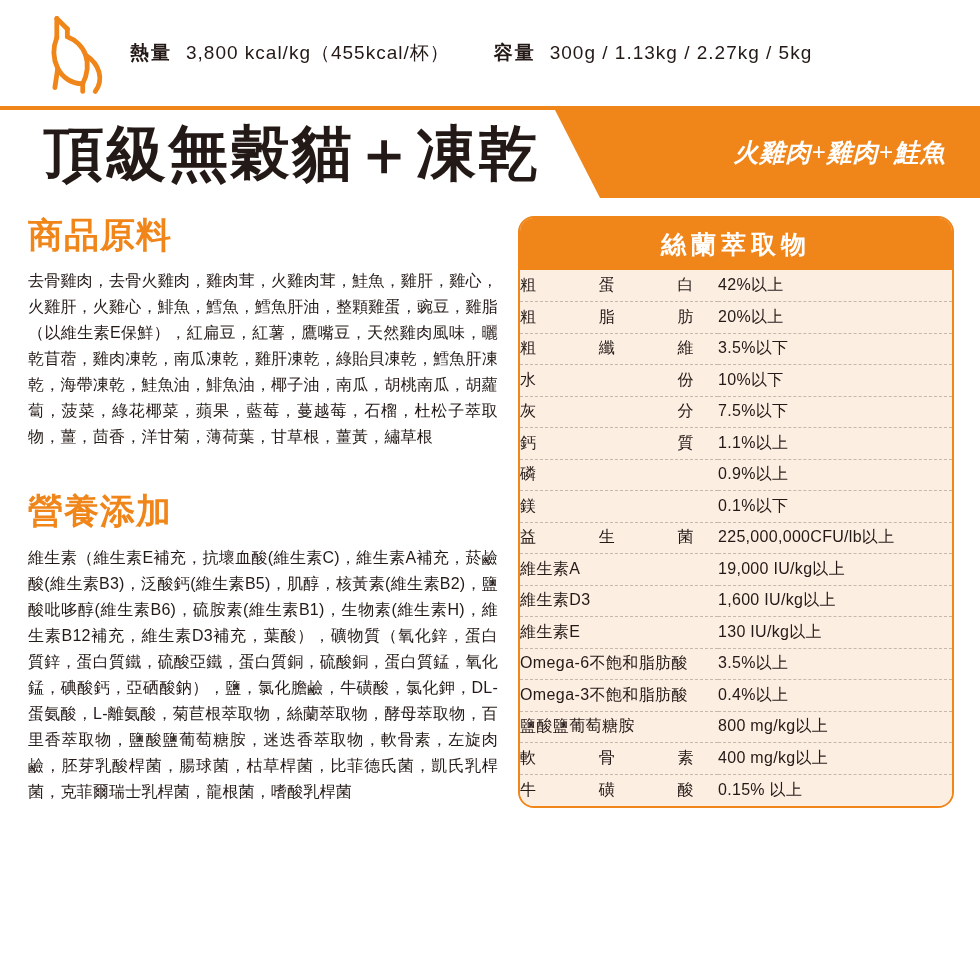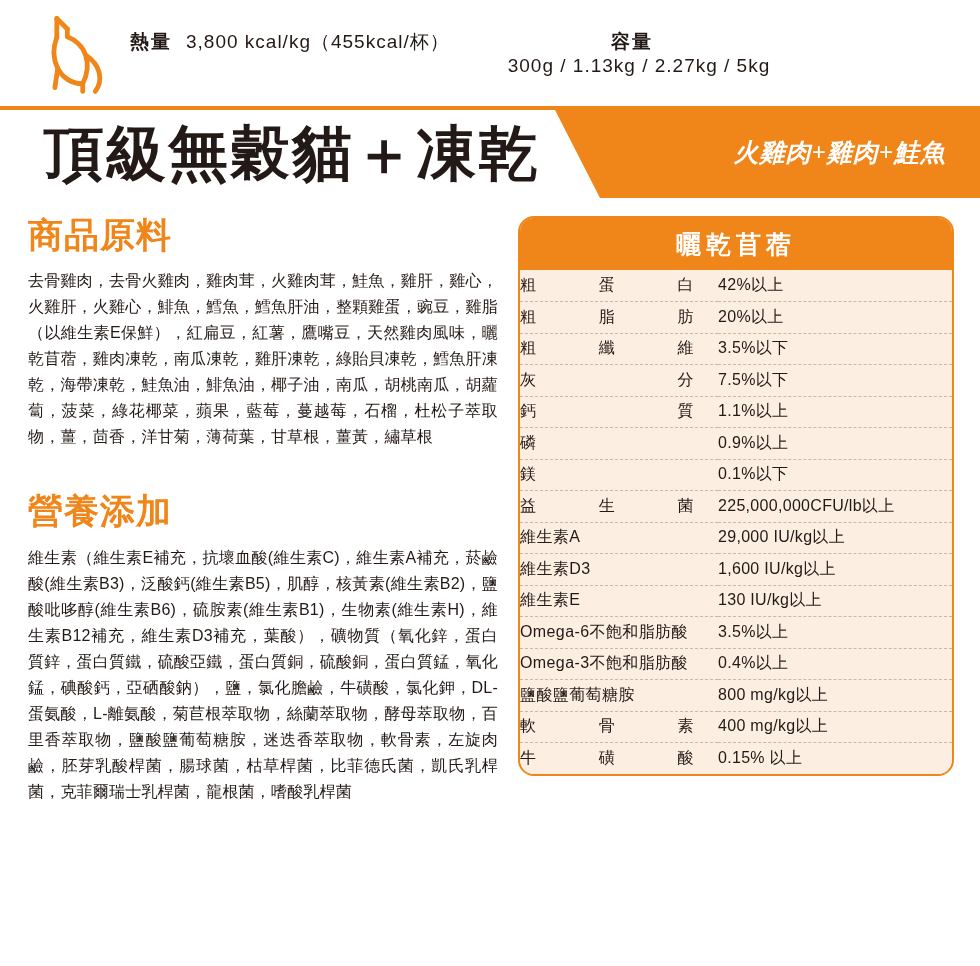--- a/index.html
+++ b/index.html
@@ -32,21 +32,21 @@
   .topinfo {
     display: flex;
     align-items: flex-start;
     font-size: 19px;
     letter-spacing: 0.5px;
     margin-left: 6px;
     white-space: nowrap;
   }
   .topinfo .lbl { font-weight: bold; letter-spacing: 2px; }
   .topinfo .val { margin-left: 14px; letter-spacing: 1px; }
-  .topinfo .grp2 { margin-left: 44px; display: flex; align-items: center; flex-direction: column; }
+  .topinfo .grp2 { margin-left: 44px; display: flex; align-items: center; }
 
   
   .titleband {
     position: relative;
     height: 88px;
     background: #F08519;
     overflow: hidden;
   }
   .titleband .white-wedge {
     position: absolute;
@@ -204,36 +204,40 @@
     <h2 class="sec-head">商品原料</h2>
     <div class="sec-body">去骨雞肉，去骨火雞肉，雞肉茸，火雞肉茸，鮭魚，雞肝，雞心，火雞肝，火雞心，鯡魚，鱈魚，鱈魚肝油，整顆雞蛋，豌豆，雞脂（以維生素E保鮮），紅扁豆，紅薯，鷹嘴豆，天然雞肉風味，曬乾苜蓿，雞肉凍乾，南瓜凍乾，雞肝凍乾，綠貽貝凍乾，鱈魚肝凍乾，海帶凍乾，鮭魚油，鯡魚油，椰子油，南瓜，胡桃南瓜，胡蘿蔔，菠菜，綠花椰菜，蘋果，藍莓，蔓越莓，石榴，杜松子萃取物，薑，茴香，洋甘菊，薄荷葉，甘草根，薑黃，繡草根</div>
 
     <div class="spacer-block"></div>
 
     <h2 class="sec-head">營養添加</h2>
     <div class="sec-body">維生素（維生素E補充，抗壞血酸(維生素C)，維生素A補充，菸鹼酸(維生素B3)，泛酸鈣(維生素B5)，肌醇，核黃素(維生素B2)，鹽酸吡哆醇(維生素B6)，硫胺素(維生素B1)，生物素(維生素H)，維生素B12補充，維生素D3補充，葉酸），礦物質（氧化鋅，蛋白質鋅，蛋白質鐵，硫酸亞鐵，蛋白質銅，硫酸銅，蛋白質錳，氧化錳，碘酸鈣，亞硒酸鈉），鹽，氯化膽鹼，牛磺酸，氯化鉀，DL-蛋氨酸，L-離氨酸，菊苣根萃取物，絲蘭萃取物，酵母萃取物，百里香萃取物，鹽酸鹽葡萄糖胺，迷迭香萃取物，軟骨素，左旋肉鹼，胚芽乳酸桿菌，腸球菌，枯草桿菌，比菲德氏菌，凱氏乳桿菌，克菲爾瑞士乳桿菌，龍根菌，嗜酸乳桿菌</div>
   </div>
 
   <div class="panel">
-    <div class="panel-head">曬乾苜蓿</div>
+    <div class="panel-head">絲蘭萃取物</div>
     <table class="nut">
       <tbody>
           <tr>
             <td class="name spread">粗蛋白</td>
             <td class="val">42%以上</td>
           </tr>
           <tr>
             <td class="name spread">粗脂肪</td>
             <td class="val">20%以上</td>
           </tr>
           <tr>
             <td class="name spread">粗纖維</td>
             <td class="val">3.5%以下</td>
           </tr>
           <tr>
+            <td class="name spread">水份</td>
+            <td class="val">10%以下</td>
+          </tr>
+          <tr>
             <td class="name spread">灰分</td>
             <td class="val">7.5%以下</td>
           </tr>
           <tr>
             <td class="name spread">鈣質</td>
             <td class="val">1.1%以上</td>
           </tr>
           <tr>
             <td class="name spread">磷</td>
             <td class="val">0.9%以上</td>
@@ -241,21 +245,21 @@
           <tr>
             <td class="name spread">鎂</td>
             <td class="val">0.1%以下</td>
           </tr>
           <tr>
             <td class="name spread">益生菌</td>
             <td class="val">225,000,000CFU/lb以上</td>
           </tr>
           <tr>
             <td class="name">維生素A</td>
-            <td class="val">29,000 IU/kg以上</td>
+            <td class="val">19,000 IU/kg以上</td>
           </tr>
           <tr>
             <td class="name">維生素D3</td>
             <td class="val">1,600 IU/kg以上</td>
           </tr>
           <tr>
             <td class="name">維生素E</td>
             <td class="val">130 IU/kg以上</td>
           </tr>
           <tr>

